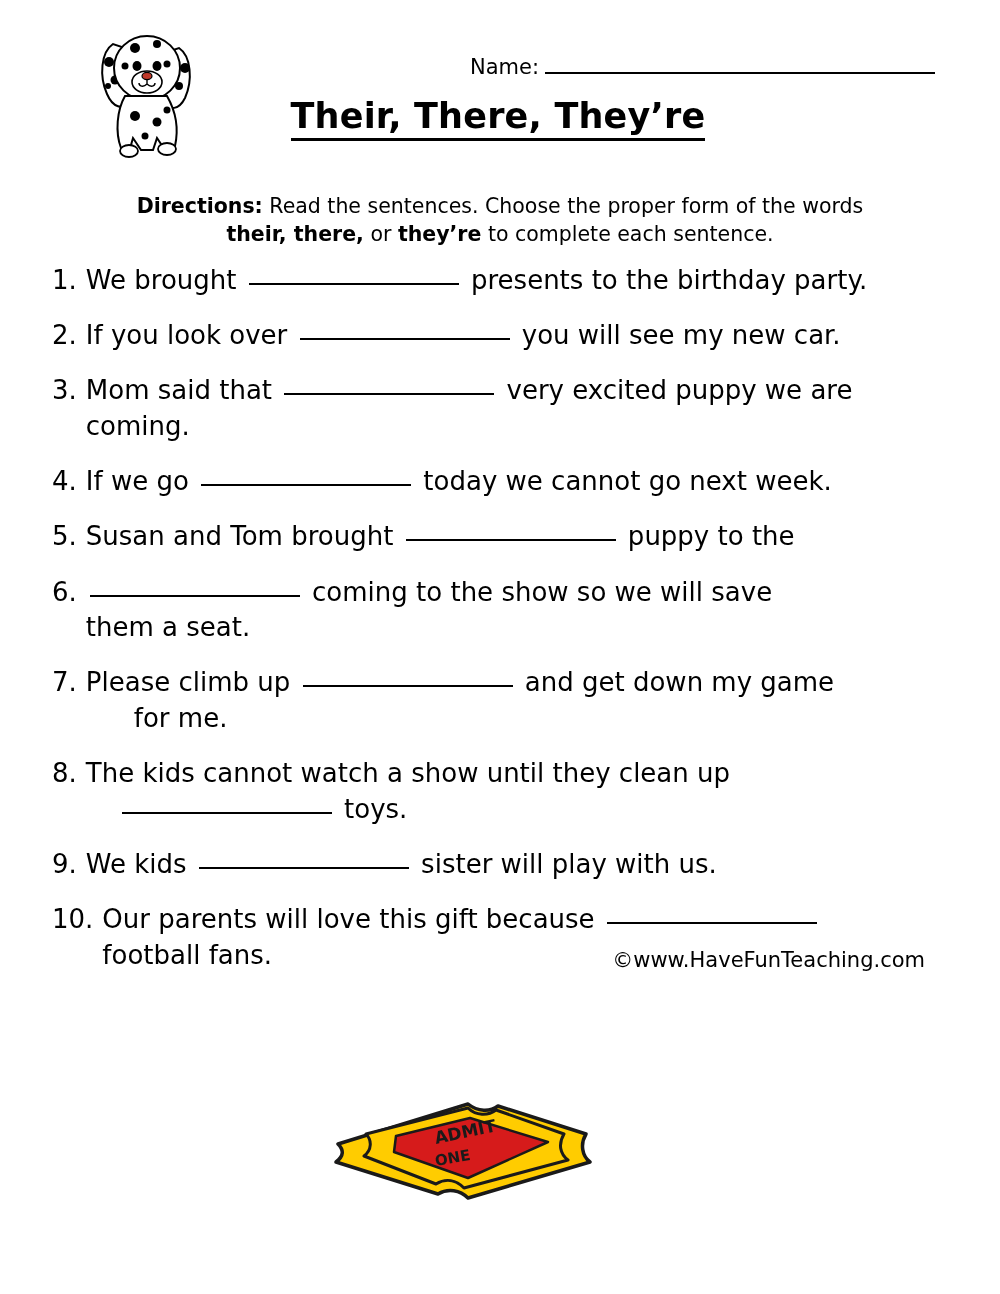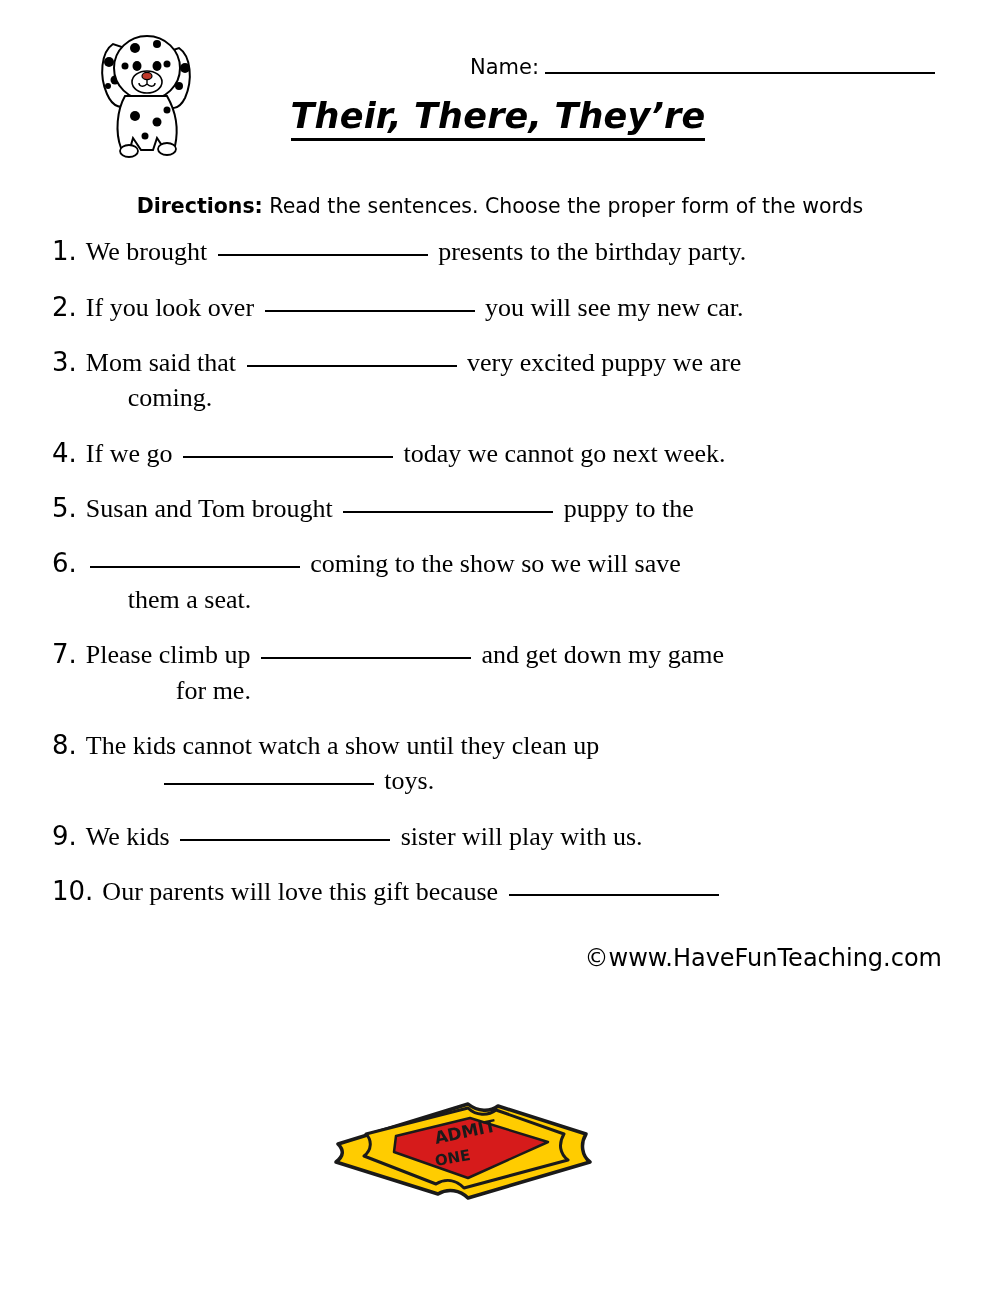--- a/index.html
+++ b/index.html
@@ -52,21 +52,20 @@
   }
   .title {
     position: absolute;
     left: 0;
     right: 4px;
     top: 96px;
     text-align: center;
     font-size: 35px;
     font-weight: bold;
     letter-spacing: 0.2px;
-    font-style: italic;
   }
   .title span {
     border-bottom: 3px solid #000;
     padding-bottom: 2px;
   }
 
   
   .directions {
     margin: 8px 55px 0 55px;
     text-align: center;
@@ -88,49 +87,48 @@
     display: flex;
     margin-bottom: 20px;
   }
   .q-num {
     flex: 0 0 auto;
     padding-right: 9px;
     white-space: nowrap;
   }
   .q-body {
     flex: 1 1 auto;
-    font-family: Liberation Serif, serif;
   }
   .blank {
     display: inline-block;
     border-bottom: 2px solid #000;
     width: 210px;
     height: 1px;
     vertical-align: 4px;
     margin: 0 4px;
   }
   .blank.indent-left { margin-left: 36px; }
-  .q-body .cont { display: block; margin-left: 42px; }
+  .q-body .cont { display: block; }
   .q-body .cont.pad { padding-left: 48px; }
 
   
   .ticket-wrap {
     position: absolute;
     left: 318px;
     top: 1086px;
     width: 290px;
     height: 115px;
   }
 
   
   .footer {
     position: absolute;
-    right: 58px;
+    right: 75px;
     bottom: 56px;
-    font-size: 24px;
+    font-size: 21px;
   }
 </style>
 </head>
 <body>
 
 <div class="page">
 
   <div class="header">
 
     <div class="mascot">
@@ -176,20 +174,23 @@
 
     <div class="title">
       <span>Their, There, They’re</span>
     </div>
   </div>
 
   <div class="directions">
     <span class="dir-line1">
       <b>Directions:</b><span> Read the sentences. Choose the proper form of the words</span>
     </span>
+    <span class="dir-line2">
+      <b>their, there,</b><span> or </span><b>they’re</b><span> to complete each sentence.</span>
+    </span>
   </div>
 
   <div class="questions">
 
     <div class="q">
       <span class="q-num">1.</span>
       <span class="q-body"><span>We brought </span><span class="blank"></span><span> presents to the birthday party.</span></span>
     </div>
 
     <div class="q">
@@ -227,21 +228,21 @@
       <span class="q-body"><span>The kids cannot watch a show until they clean up</span><span class="cont"><span class="blank indent-left"></span><span> toys.</span></span></span>
     </div>
 
     <div class="q">
       <span class="q-num">9.</span>
       <span class="q-body"><span>We kids </span><span class="blank"></span><span> sister will play with us.</span></span>
     </div>
 
     <div class="q">
       <span class="q-num">10.</span>
-      <span class="q-body"><span>Our parents will love this gift because </span><span class="blank"></span><span></span></span>
+      <span class="q-body"><span>Our parents will love this gift because </span><span class="blank"></span><span></span><span class="cont">football fans.</span></span>
     </div>
 
   </div>
 
   <div class="ticket-wrap">
     <svg viewBox="0 0 290 115" width="290" height="115" xmlns="http://www.w3.org/2000/svg">
 
       <path d="M20 58 L150 18 C160 26 172 26 180 20 L268 48 C262 58 264 70 272 76 L150 112 C142 104 130 102 120 108 L18 76 C26 70 26 64 20 58 Z" fill="#ffcc00" stroke="#1a1a1a" stroke-width="3.5" stroke-linejoin="round"></path>
 
       <path d="M48 48 L150 22 C158 30 170 30 178 24 L246 48 C240 58 242 68 250 74 L146 102 C138 94 128 92 118 98 L46 70 C54 64 54 54 48 48 Z" fill="#ffcc00" stroke="#1a1a1a" stroke-width="3" stroke-linejoin="round"></path>

